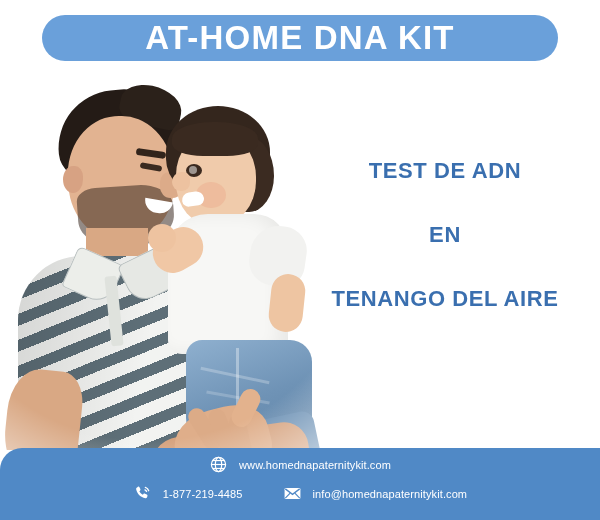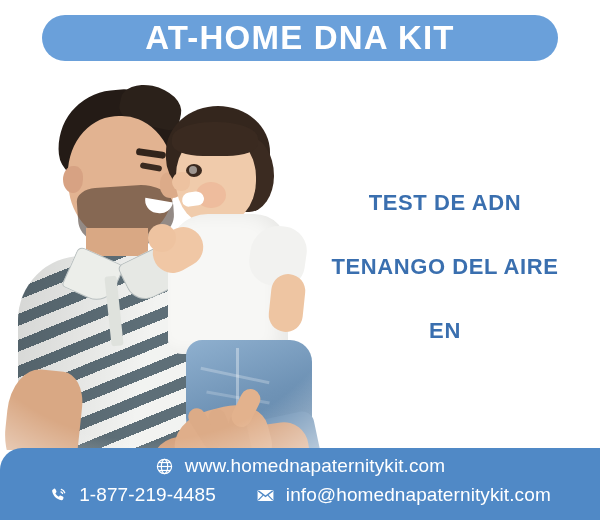--- a/index.html
+++ b/index.html
@@ -239,21 +239,20 @@
   }
 
   
   .headline {
     position:absolute;
     left:300px; top:160px;
     width:290px;
     text-align:center;
     color:#3a6faf;
     font-weight:bold;
-    margin-top:32px;
   }
   .headline .line {
     font-size:22px;
     letter-spacing:0.6px;
     line-height:1;
     white-space:nowrap;
   }
   .headline .line + .line { margin-top:42px; }
 
   
@@ -270,21 +269,21 @@
     display:flex;
     align-items:center;
     color:#ffffff;
     white-space:nowrap;
   }
   .footer-row.row-web { left:0; right:0; top:7px; justify-content:center; }
   .footer-row.row-contact { left:0; right:0; top:36px; justify-content:center; }
   .contact-item { display:flex; align-items:center; }
   .contact-item + .contact-item { margin-left:40px; }
   .footer-text {
-    font-size:19px;
+    font-size:11px;
     letter-spacing:0.1px;
   }
   .footer-ico {
     width:19px; height:19px;
     margin-right:11px;
     display:inline-flex;
     align-items:center; justify-content:center;
     flex:0 0 auto;
   }
   .footer-ico svg { display:block; }
@@ -343,22 +342,22 @@
       <div class="m-finger f1"></div>
       <div class="m-finger f2"></div>
       <div class="m-finger f3"></div>
       <div class="m-thumb"></div>
     </div>
     <div class="photo-fade"></div>
   </div>
 
   <div class="headline">
     <div class="line">TEST DE ADN</div>
+    <div class="line">EN</div>
     <div class="line">TENANGO DEL AIRE</div>
-    <div class="line">EN</div>
   </div>
 
   <div class="footer">
 
     <div class="footer-row row-web">
       <div class="contact-item">
         <span class="footer-ico">
           <svg width="19" height="19" viewBox="0 0 24 24" fill="none" stroke="#ffffff" stroke-width="1.5">
             <circle cx="12" cy="12" r="9"></circle>
             <ellipse cx="12" cy="12" rx="4" ry="9"></ellipse>

